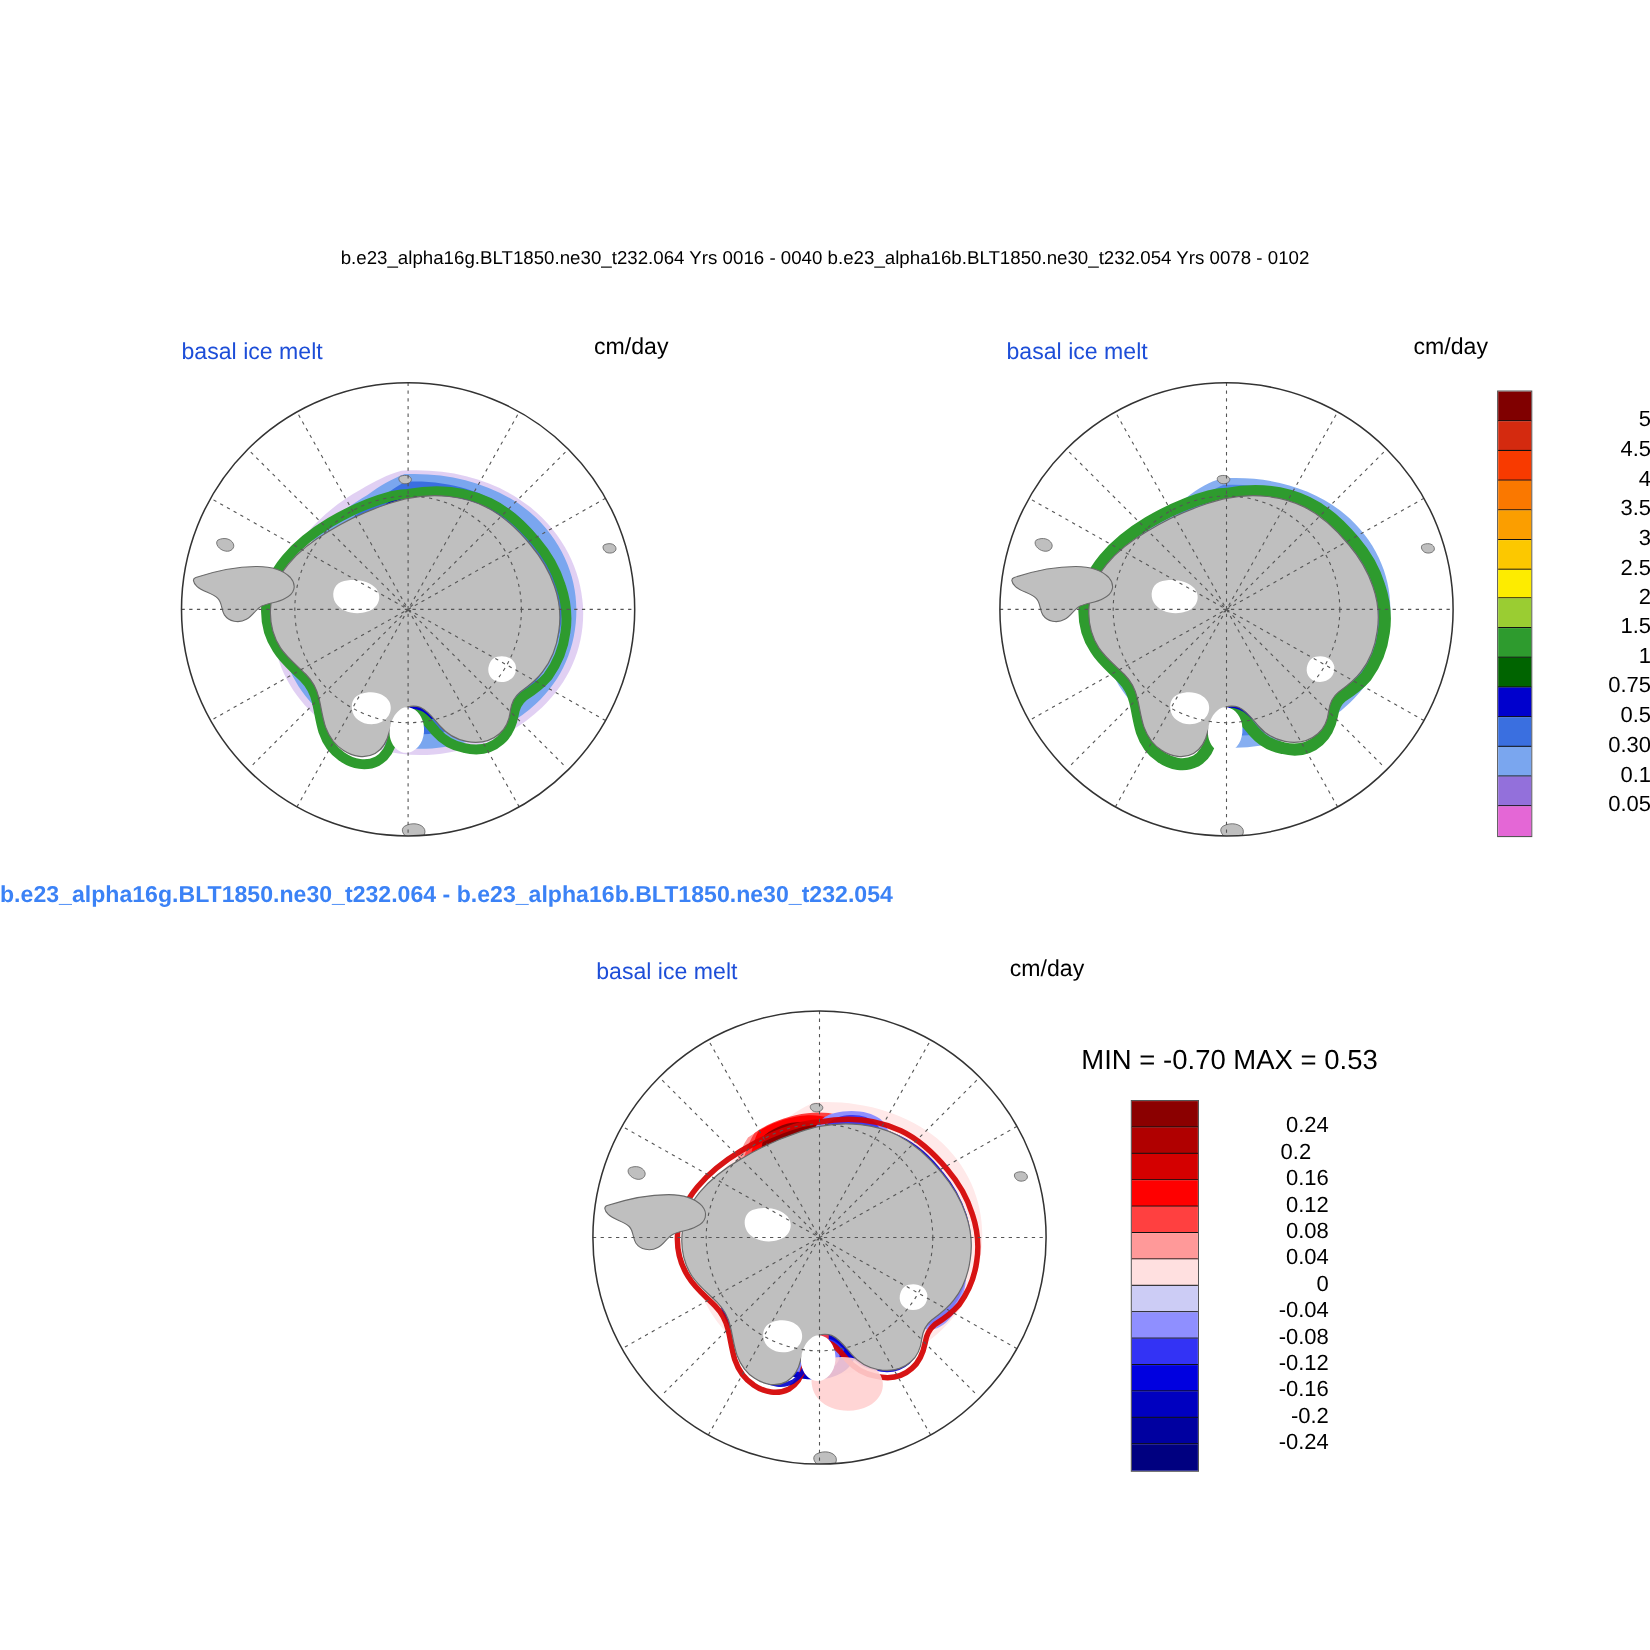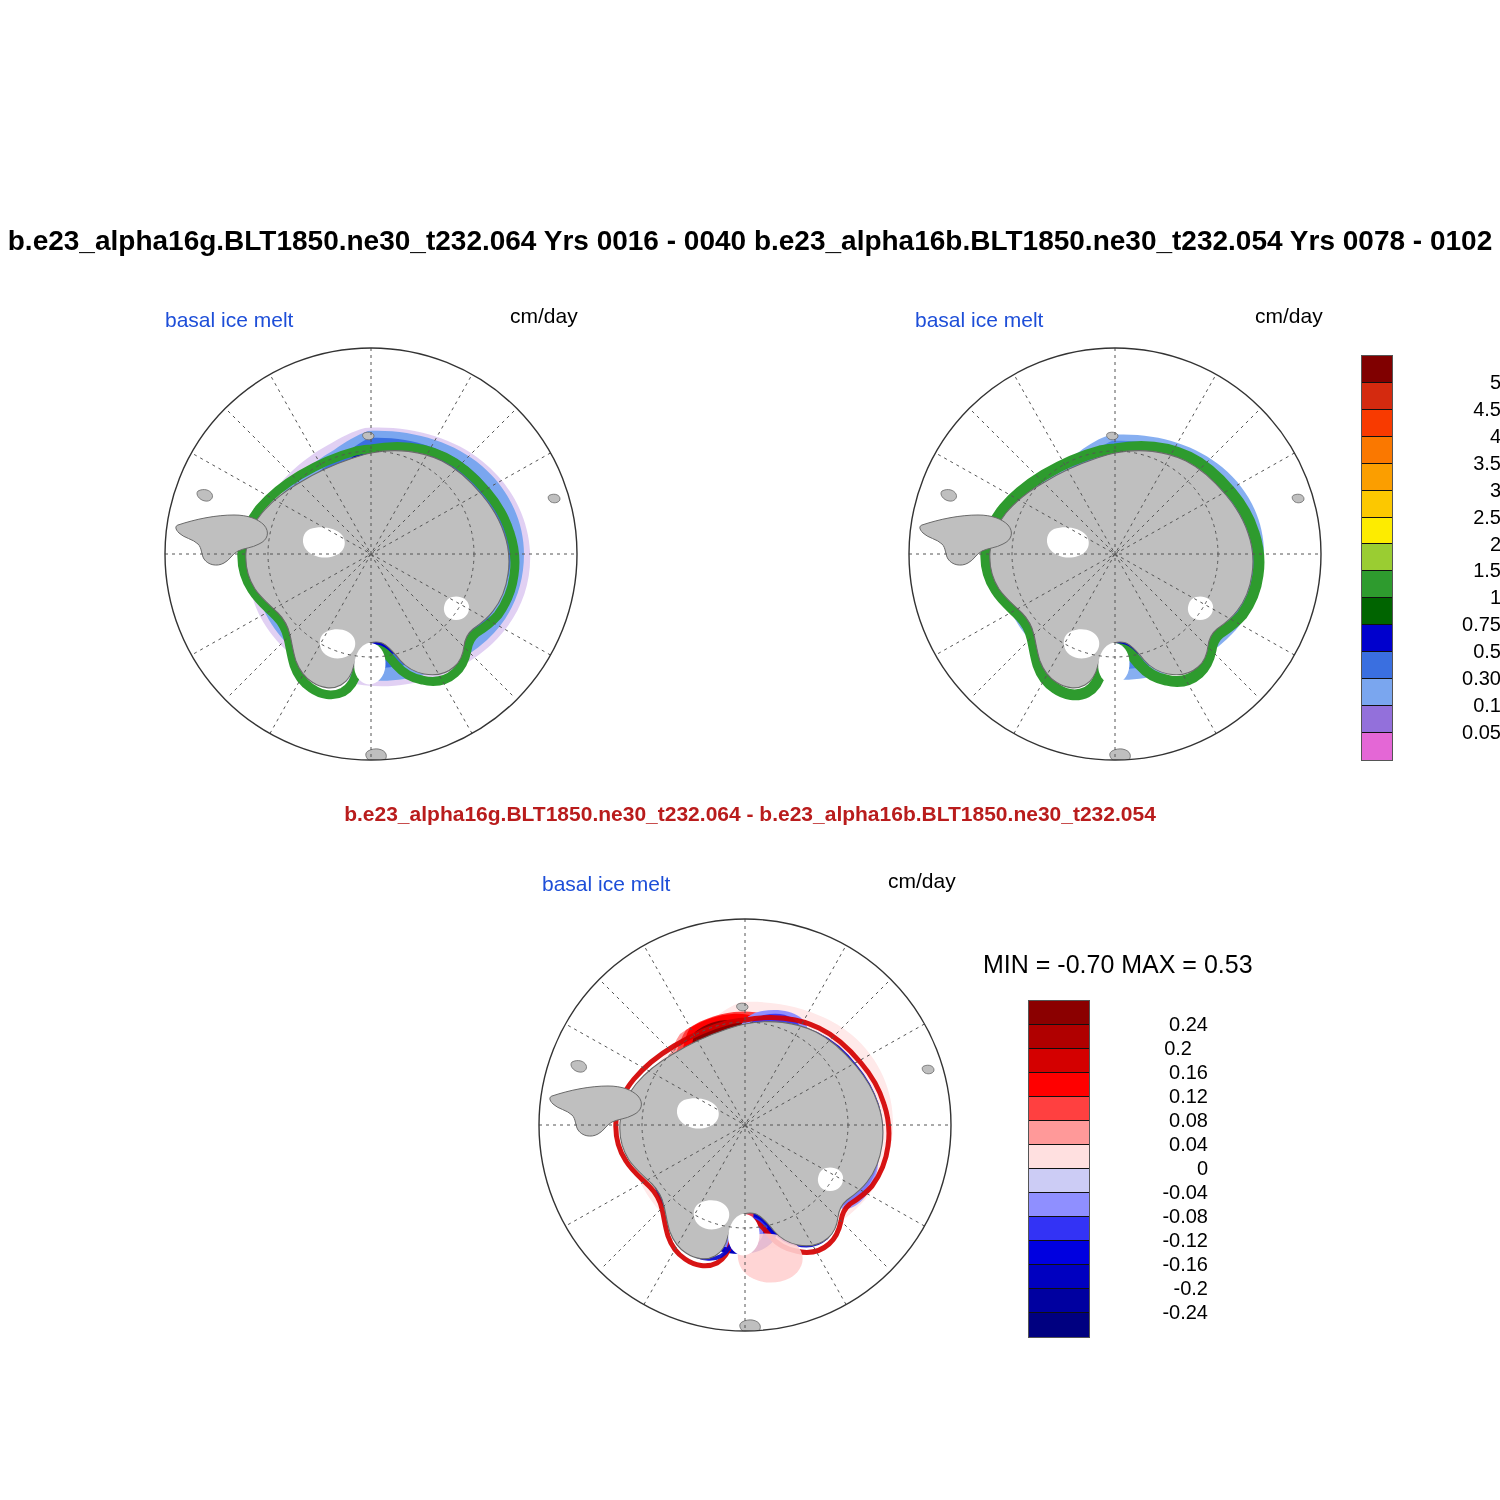--- a/index.html
+++ b/index.html
@@ -1,25 +1,25 @@
 <!DOCTYPE html>
 <html><head>
 <meta charset="utf-8">
 <style>
   html,body{margin:0;padding:0;}
   body{width:1500px;height:1500px;background:#ffffff;font-family:"Liberation Sans",sans-serif;overflow:hidden;position:relative;}
   .page{position:absolute;left:0;top:0;width:1500px;height:1500px;}
 
   .title{position:absolute;width:100%;text-align:center;top:160px;font-size:37px;color:#000;letter-spacing:0px;}
-  .subtitle{position:absolute;width:100%;text-align:center;top:225px;font-size:28px;font-weight:bold;color:#000;white-space:nowrap;}
-  .difftitle{position:absolute;width:100%;text-align:center;top:802px;font-size:21px;font-weight:bold;color:#b91c1c;white-space:nowrap;}
+  .subtitle{position:absolute;width:100%;text-align:center;top:225px;font-size:17px;font-weight:normal;color:#000;white-space:nowrap;}
+  .difftitle{position:absolute;width:100%;text-align:left;top:802px;font-size:21px;font-weight:bold;color:#3b82f6;white-space:nowrap;}
 
   .panel{position:absolute;}
   .lbl-var{position:absolute;font-size:21px;color:#1d4ed8;white-space:nowrap;}
-  .lbl-unit{position:absolute;font-size:21px;color:#000;white-space:nowrap;}
+  .lbl-unit{position:absolute;font-size:21px;color:#000;white-space:nowrap;margin-left:30px;}
   .minmax{position:absolute;font-size:25px;color:#000;white-space:nowrap;}
 
   .mapwrap{position:absolute;}
   .mapwrap svg{display:block;}
 
   
   .cbar{position:absolute;}
   .cbar .bands{position:absolute;left:0;top:0;border:1px solid #555;box-sizing:content-box;}
   .cbar .band{width:100%;box-sizing:border-box;border-bottom:1px solid #111;}
   .cbar .band:last-child{border-bottom:none;}

